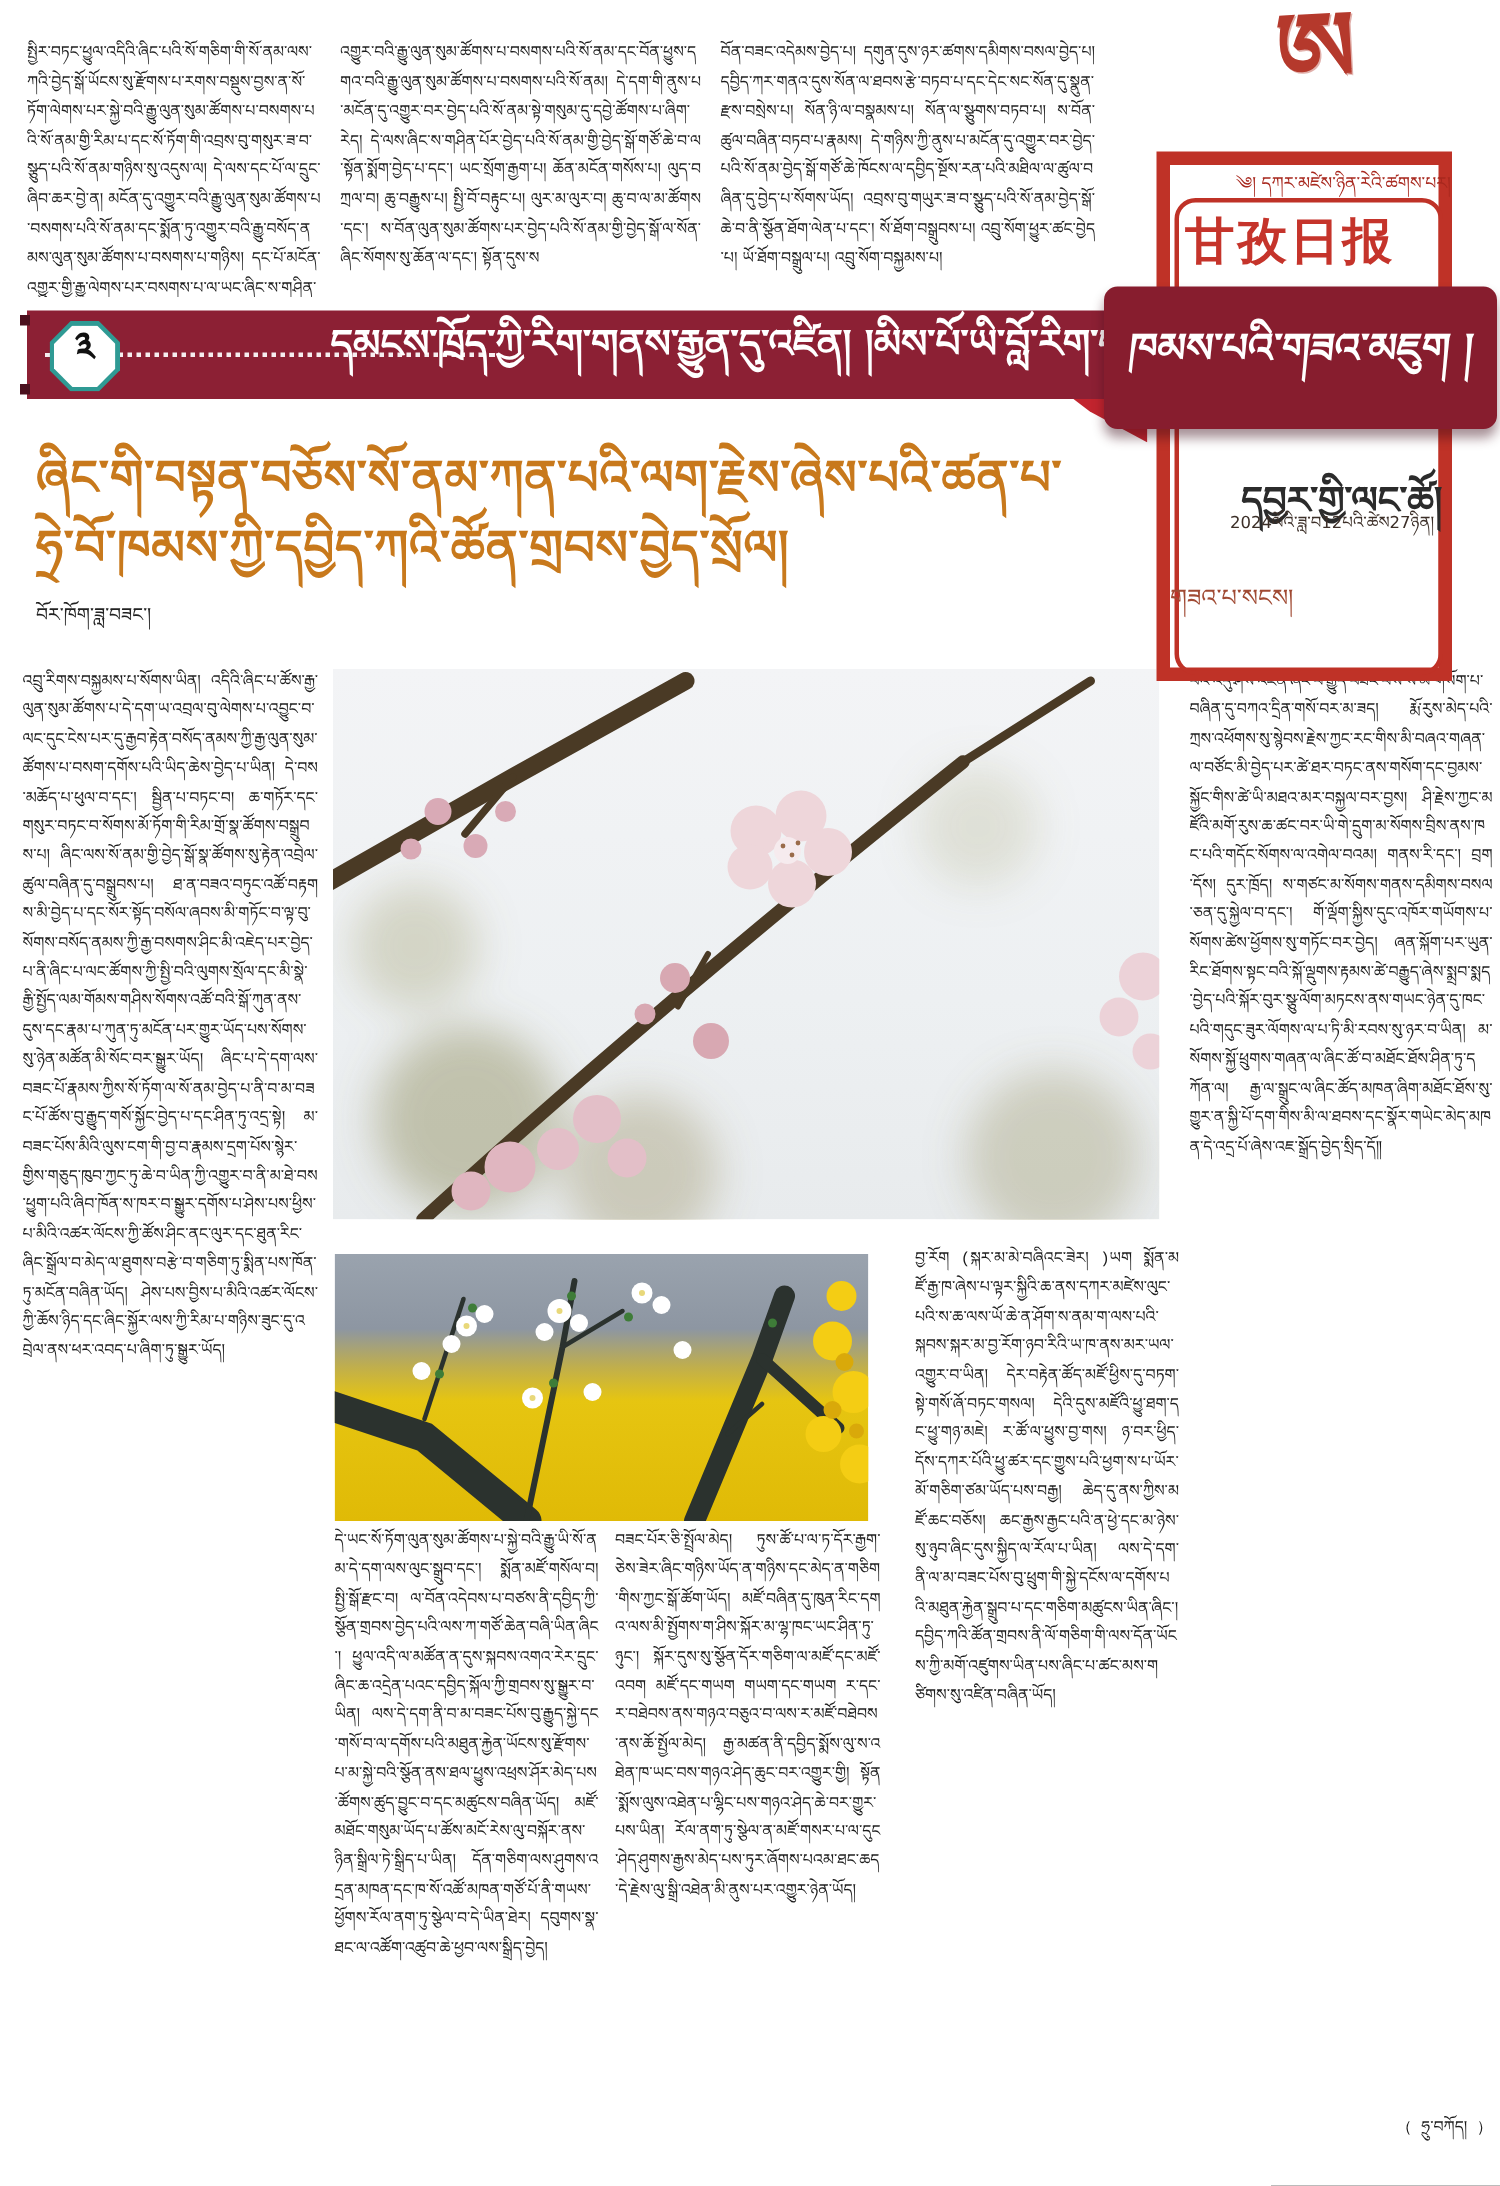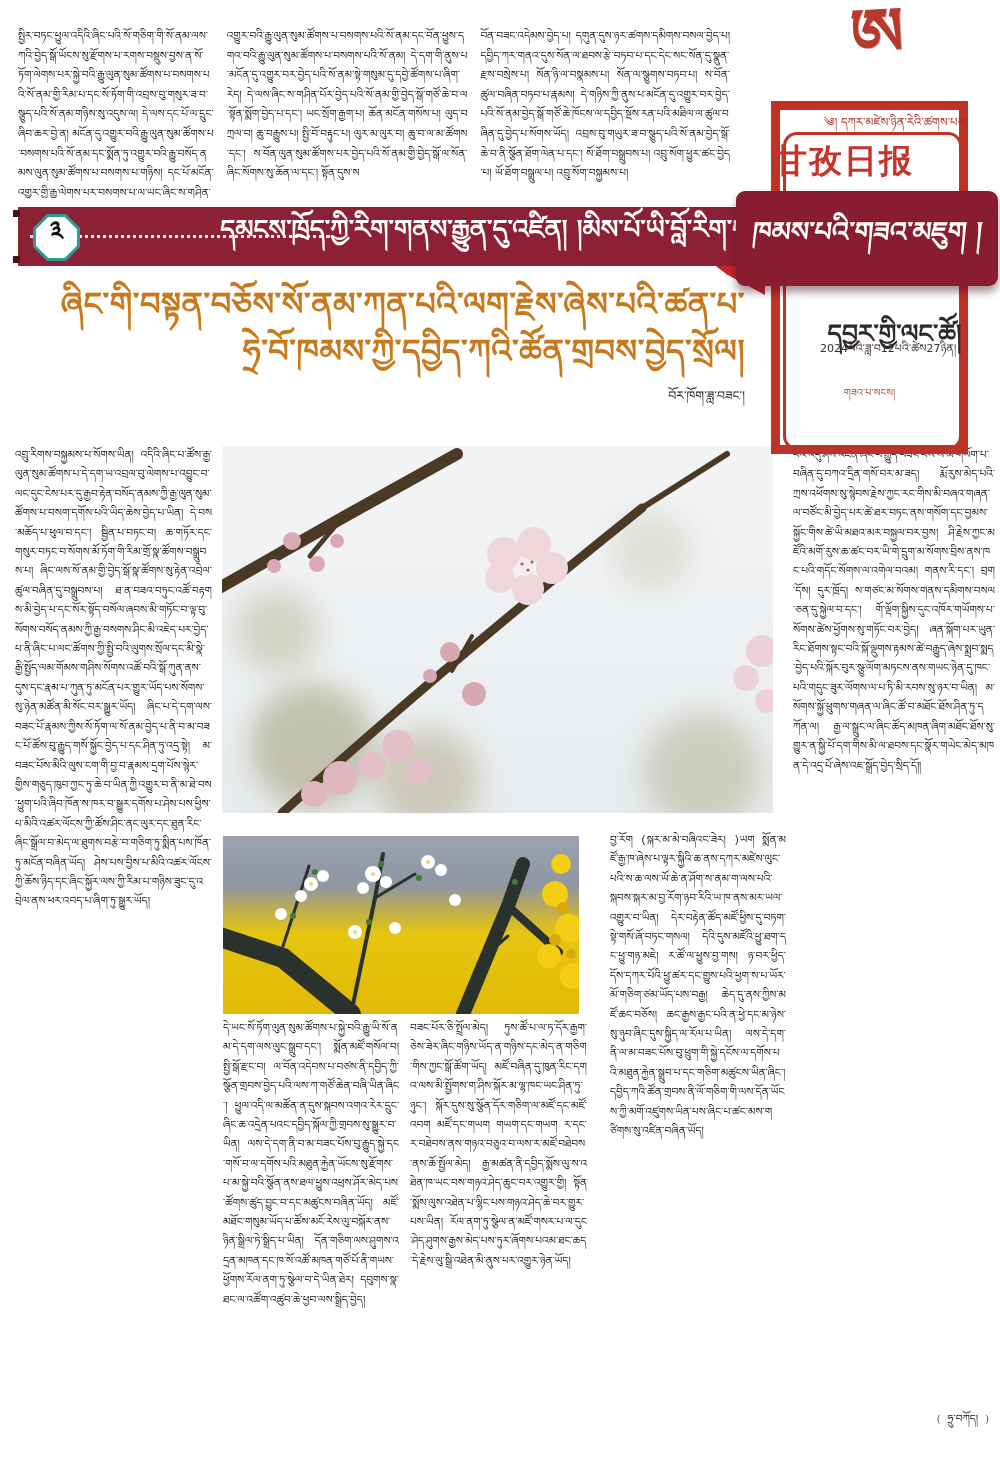--- a/index.html
+++ b/index.html
@@ -22,42 +22,42 @@
   .badge{position:absolute;left:33px;top:214px;width:47px;height:47px;z-index:4;
         clip-path:polygon(30% 0,70% 0,100% 30%,100% 70%,70% 100%,30% 100%,0 70%,0 30%);
         background:#2f9a94;display:flex;align-items:center;justify-content:center;}
   .badge .inner{width:41px;height:41px;background:#fff;
         clip-path:polygon(30% 0,70% 0,100% 30%,100% 70%,70% 100%,30% 100%,0 70%,0 30%);
         display:flex;align-items:center;justify-content:center;font-size:25px;color:#111;font-weight:bold;}
   .fold{position:absolute;left:703px;top:209px;width:62px;height:86px;background:#c2242e;z-index:2;
         clip-path:polygon(0 0,100% 8%,100% 100%,38% 76%,0 55%);}
   .editors{position:absolute;left:18px;top:272px;width:727px;text-align:center;font-size:11px;color:#141414;}
   
-  .headline{position:absolute;left:24px;top:281px;width:721px;text-align:right;color:#c8791c;}
+  .headline{position:absolute;left:24px;top:295px;width:721px;text-align:left;color:#c8791c;}
   .headline .hl{font-size:32px;font-weight:700;line-height:47px;letter-spacing:.5px;}
   .byline{margin-top:7px;font-size:12.5px;color:#222;font-weight:400;}
   
   .mh-frame{position:absolute;left:771px;top:101px;width:197px;height:353px;box-sizing:border-box;
         border:9px solid #bf3227;z-index:1;background:#fff;}
   .mh-topbanner{position:absolute;left:780px;top:109px;width:179px;text-align:center;
         font-size:11.5px;color:#a8281e;z-index:2;white-space:nowrap;overflow:hidden;padding-left:26px;}
   .mh-innerbox{position:absolute;left:783px;top:132px;width:173px;height:312px;
         border:3px solid #bf3227;border-radius:14px;z-index:1;}
-  .mh-cn{position:absolute;left:772px;top:139px;width:144px;text-align:center;z-index:2;
+  .mh-cn{position:absolute;left:788px;top:139px;width:144px;text-align:center;z-index:2;
         font-family:"DejaVu Serif",serif;font-size:33px;font-weight:bold;color:#c5342b;letter-spacing:2px;}
   .ribbon{position:absolute;left:736px;top:191px;width:262px;height:95px;background:#871d2e;
         border-radius:9px;z-index:5;box-shadow:0 6px 8px rgba(60,10,25,.45);
         display:flex;align-items:center;justify-content:center;}
   .ribbon .rt{color:#fff;font-size:27px;font-weight:bold;transform:skewX(-6deg);white-space:nowrap;}
   .mh-section{position:absolute;left:812px;top:305px;width:165px;text-align:center;z-index:6;
         font-size:25px;font-weight:bold;color:#2b2b2b;}
   .mh-date{position:absolute;left:780px;top:336px;width:216px;text-align:center;z-index:6;
         font-size:11px;color:#3c2f28;}
-  .mh-week{position:absolute;left:780px;top:381px;width:179px;text-align:center;z-index:6;
-        font-size:10px;color:#a04a33;}
+  .mh-week{position:absolute;left:780px;top:381px;width:179px;z-index:6;
+        font-size:16px;color:#a04a33;}
   .seal{position:absolute;left:838px;top:2px;width:80px;height:98px;z-index:2;
         display:flex;align-items:center;justify-content:center;
         font-size:66px;color:#b5392c;font-weight:bold;transform:rotate(-3deg);
         text-shadow:1px 1px 0 rgba(181,57,44,.4);}
   .attribution{text-align:right;}
   .photo{position:absolute;overflow:hidden;}
 </style>
 </head>
 <body>
 

